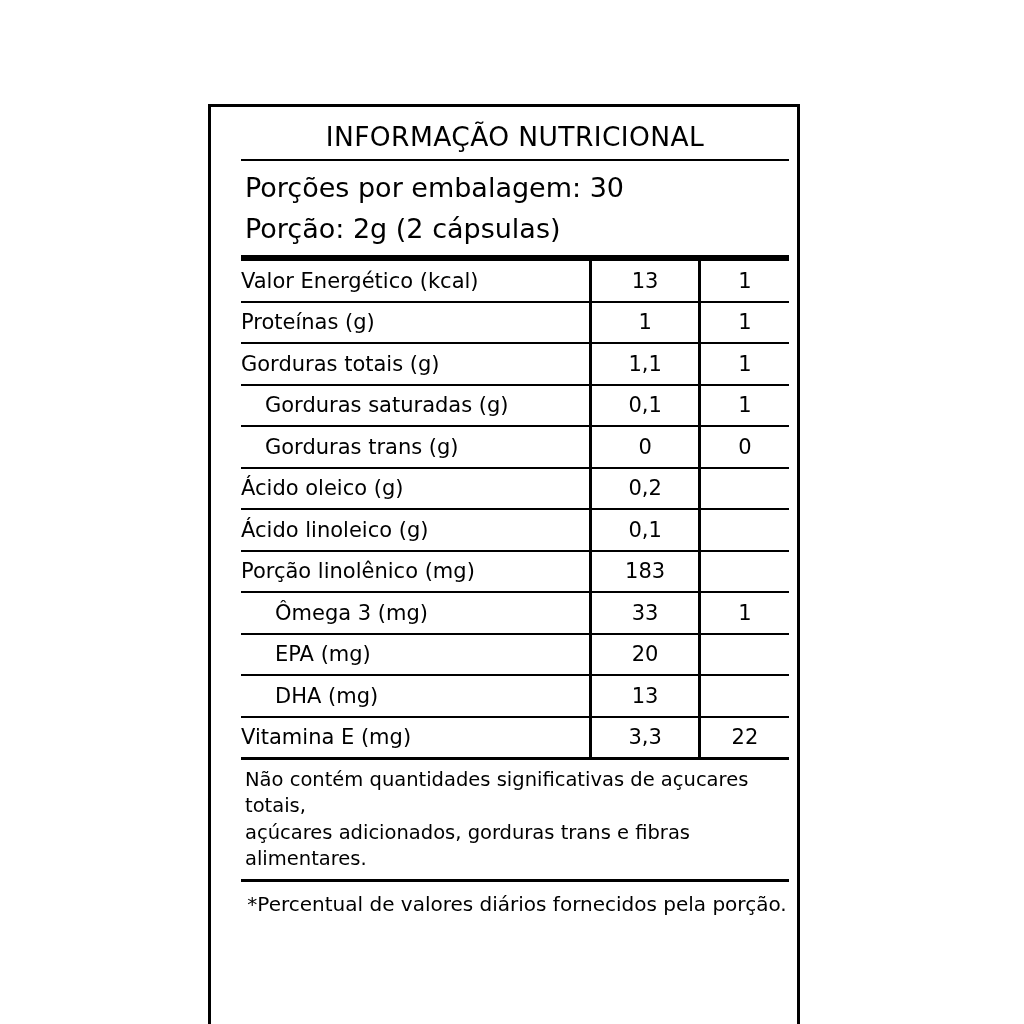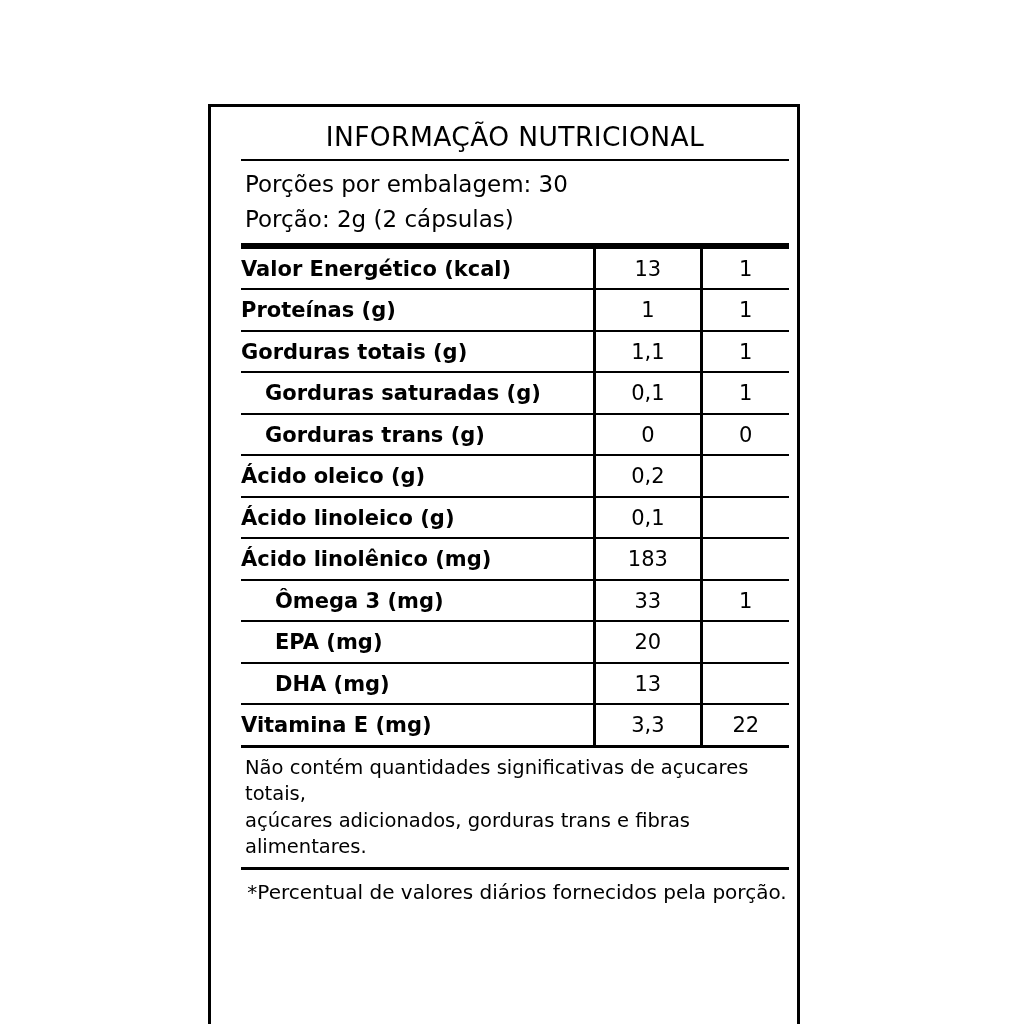--- a/index.html
+++ b/index.html
@@ -41,36 +41,35 @@
   .rule-thin {
     border-bottom: 2px solid #000;
   }
   .rule-thick {
     border-bottom: 6px solid #000;
   }
   .rule-med {
     border-bottom: 3px solid #000;
   }
   .servings {
-    font-size: 23px;
+    font-size: 27px;
     line-height: 1.52;
     padding: 6px 0 6px 4px;
   }
   table.nut {
     width: 100%;
     border-collapse: collapse;
     font-size: 21px;
   }
   table.nut td, table.nut th {
     padding: 0;
     vertical-align: middle;
   }
   .col-name {
     width: 330px;
-    font-weight: bold;
   }
   .col-amt {
     width: 118px;
     text-align: center;
     border-left: 3px solid #000;
   }
   .col-dv {
     width: 100px;
     text-align: center;
     border-left: 3px solid #000;
@@ -159,21 +158,21 @@
             <td class="col-name name-cell">Ácido oleico (g)</td>
             <td class="col-amt">0,2</td>
             <td class="col-dv"></td>
           </tr>
           <tr class="row">
             <td class="col-name name-cell">Ácido linoleico (g)</td>
             <td class="col-amt">0,1</td>
             <td class="col-dv"></td>
           </tr>
           <tr class="row">
-            <td class="col-name name-cell">Ácido linolênico (mg)</td>
+            <td class="col-name name-cell">Porção linolênico (mg)</td>
             <td class="col-amt">183</td>
             <td class="col-dv"></td>
           </tr>
           <tr class="row">
             <td class="col-name name-cell indent2">Ômega 3 (mg)</td>
             <td class="col-amt">33</td>
             <td class="col-dv">1</td>
           </tr>
           <tr class="row">
             <td class="col-name name-cell indent2">EPA (mg)</td>

